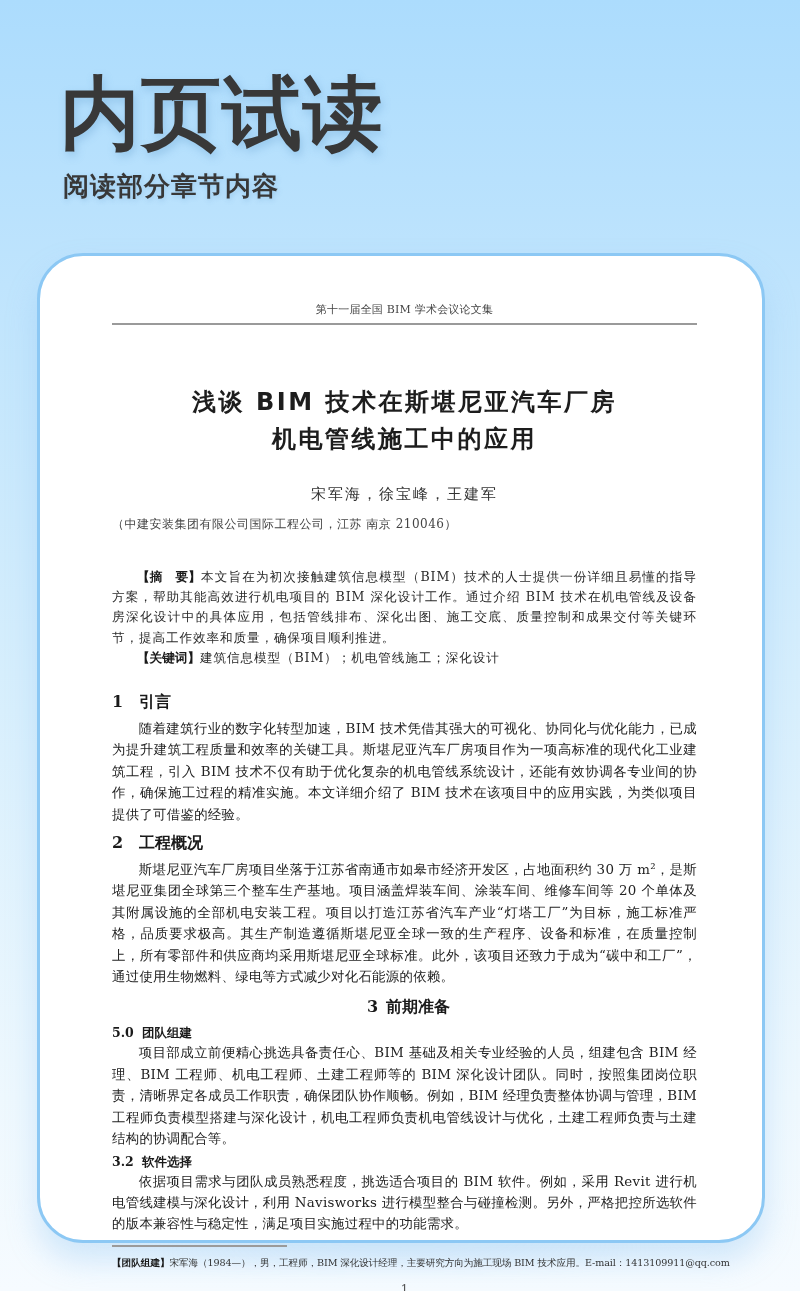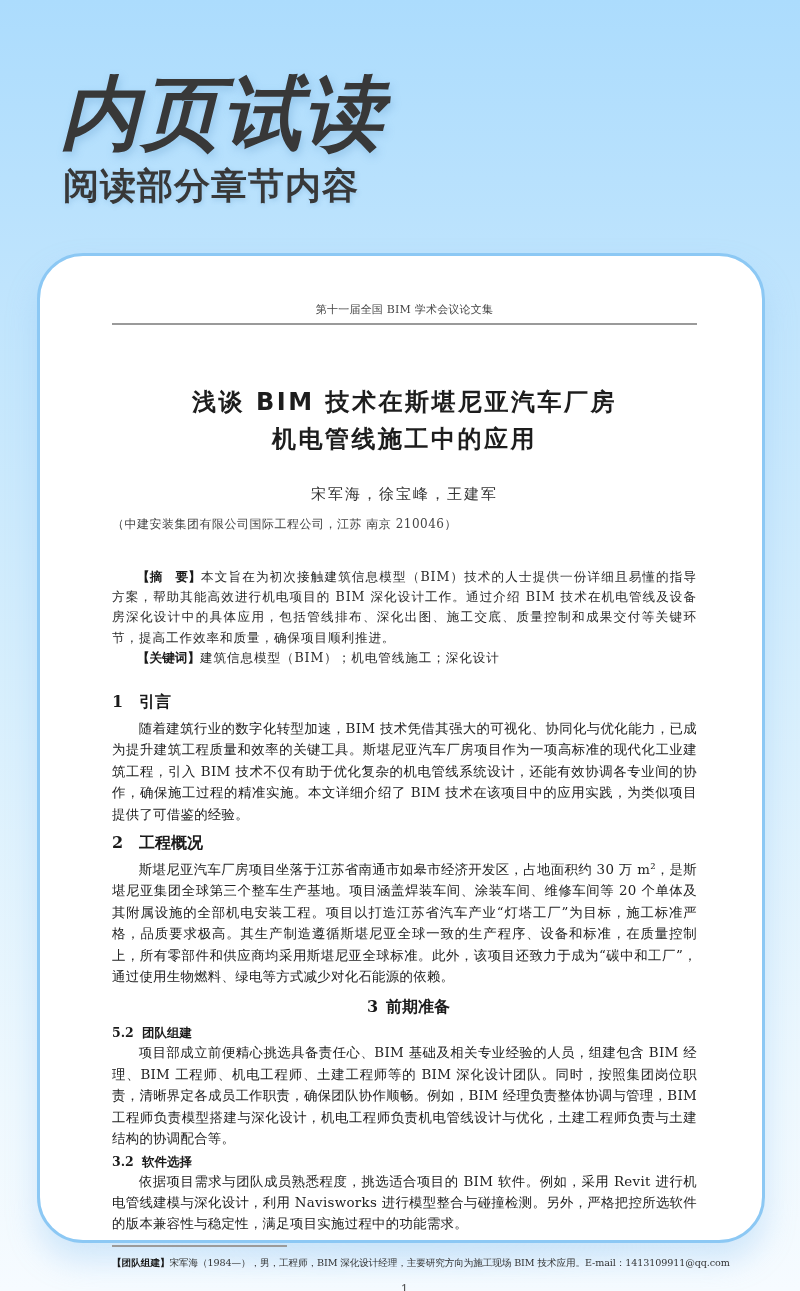--- a/index.html
+++ b/index.html
@@ -9,26 +9,25 @@
     background: linear-gradient(180deg, #acdcfd 0%, #bfe4fd 22%, #d8effd 55%, #eef8fe 85%, #f6fbff 100%);
     font-family: "DejaVu Serif", "Liberation Serif", serif;
     color: #222;
   }
   .promo-title {
     position: absolute; left: 60px; top: 66px;
     font-family: "DejaVu Sans", "Liberation Sans", sans-serif;
     font-weight: bold; font-size: 80px; line-height: 96px;
     color: #383838; letter-spacing: 1px;
     text-shadow: 2px 4px 8px rgba(90,150,200,0.35);
-    font-style: italic;
   }
   .promo-subtitle {
     position: absolute; left: 63px; top: 164px;
     font-family: "DejaVu Sans", "Liberation Sans", sans-serif;
-    font-weight: bold; font-size: 36px; line-height: 44px;
+    font-weight: bold; font-size: 26px; line-height: 44px;
     color: #383838; letter-spacing: 1px;
     text-shadow: 1px 2px 5px rgba(90,150,200,0.3);
   }
   .card-shadow {
     position: absolute; left: 50px; top: 1180px; width: 700px; height: 90px;
     background: radial-gradient(ellipse at center top, rgba(150,200,240,0.45) 0%, rgba(180,220,250,0.2) 50%, rgba(255,255,255,0) 80%);
     filter: blur(6px);
   }
   .card {
     position: absolute; left: 37px; top: 253px; width: 728px; height: 990px;
@@ -120,21 +119,21 @@
   <h2 class="section" style="margin-top:6px;">
     <span class="num">2</span><span>工程概况</span>
   </h2>
   <p class="body">斯堪尼亚汽车厂房项目坐落于江苏省南通市如皋市经济开发区，占地面积约 30 万 m²，是斯堪尼亚集团全球第三个整车生产基地。项目涵盖焊装车间、涂装车间、维修车间等 20 个单体及其附属设施的全部机电安装工程。项目以打造江苏省汽车产业“灯塔工厂”为目标，施工标准严格，品质要求极高。其生产制造遵循斯堪尼亚全球一致的生产程序、设备和标准，在质量控制上，所有零部件和供应商均采用斯堪尼亚全球标准。此外，该项目还致力于成为“碳中和工厂”，通过使用生物燃料、绿电等方式减少对化石能源的依赖。</p>
 
   <h2 class="section" style="margin-top:8px;text-align:center;">
     <span class="num">3</span><span>前期准备</span>
   </h2>
 
   <h3 class="subsection">
-    <span class="num">5.2</span><span>团队组建</span>
+    <span class="num">5.0</span><span>团队组建</span>
   </h3>
   <p class="body">项目部成立前便精心挑选具备责任心、BIM 基础及相关专业经验的人员，组建包含 BIM 经理、BIM 工程师、机电工程师、土建工程师等的 BIM 深化设计团队。同时，按照集团岗位职责，清晰界定各成员工作职责，确保团队协作顺畅。例如，BIM 经理负责整体协调与管理，BIM 工程师负责模型搭建与深化设计，机电工程师负责机电管线设计与优化，土建工程师负责与土建结构的协调配合等。</p>
 
   <h3 class="subsection">
     <span class="num">3.2</span><span>软件选择</span>
   </h3>
   <p class="body">依据项目需求与团队成员熟悉程度，挑选适合项目的 BIM 软件。例如，采用 Revit 进行机电管线建模与深化设计，利用 Navisworks 进行模型整合与碰撞检测。另外，严格把控所选软件的版本兼容性与稳定性，满足项目实施过程中的功能需求。</p>
 
   <div class="fn-rule"></div>
   <div class="footnote">

